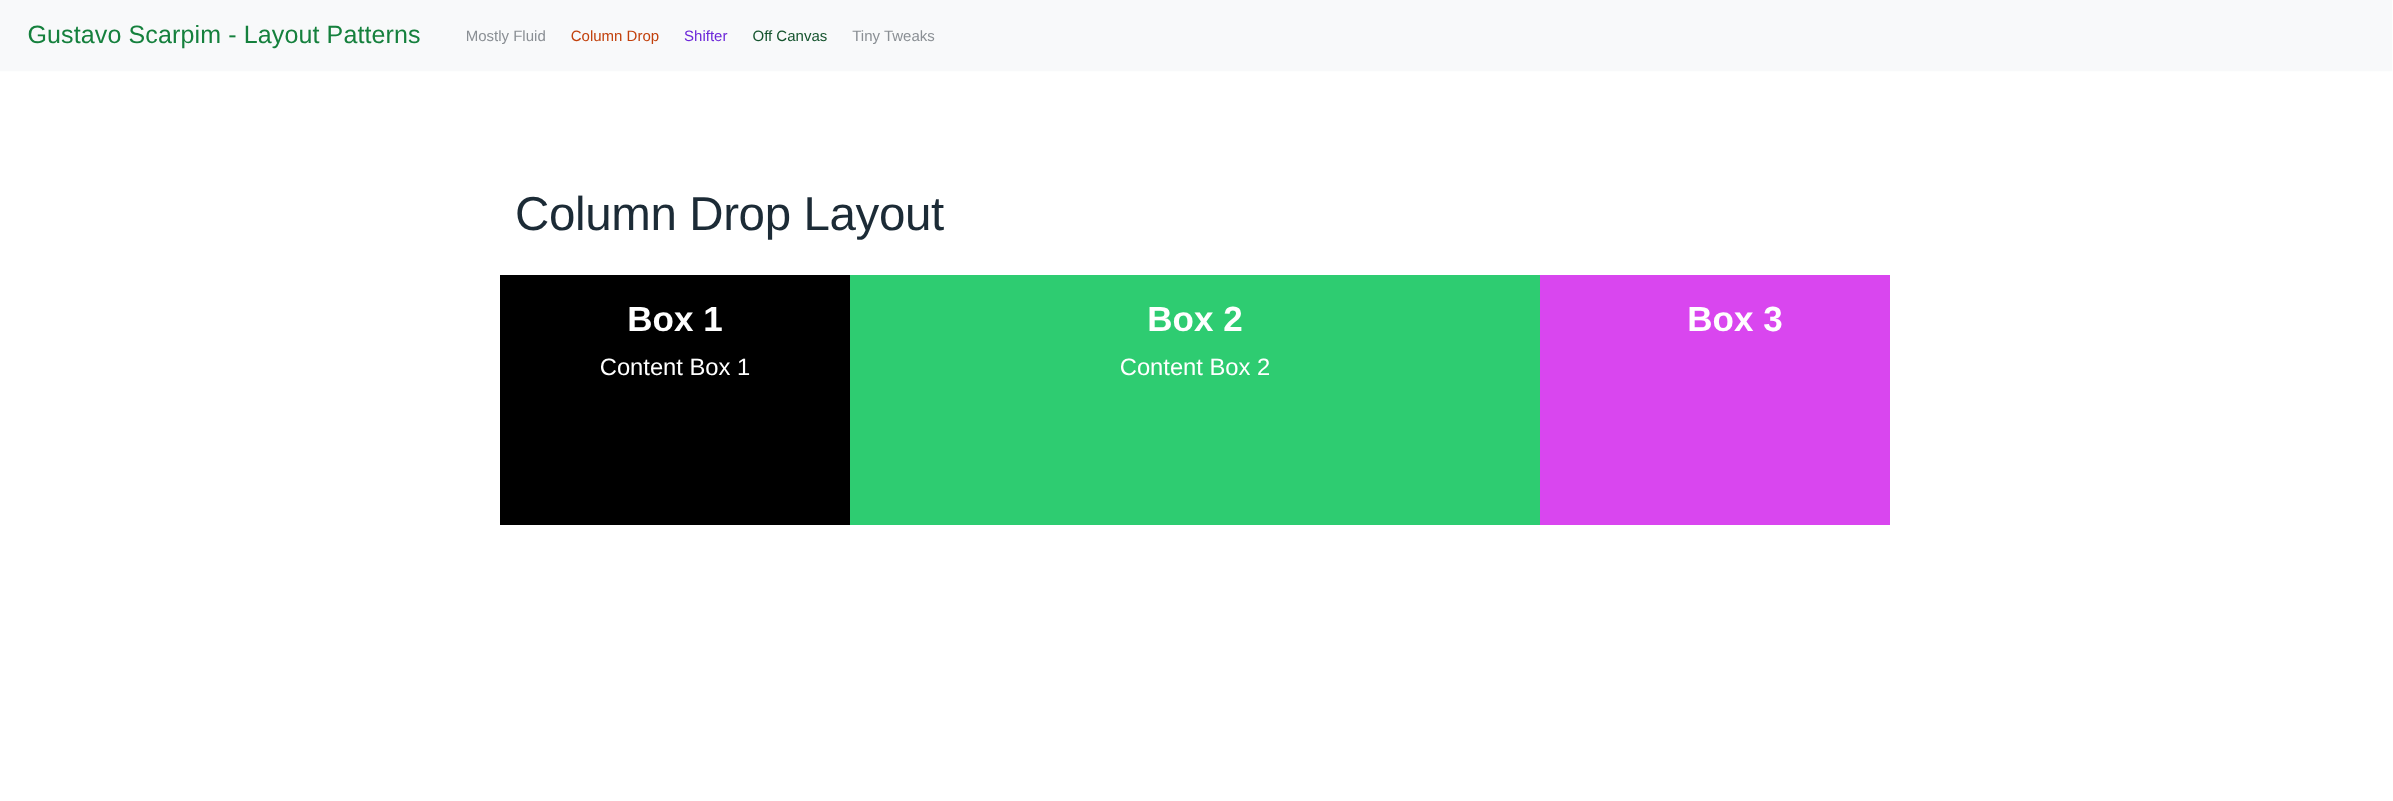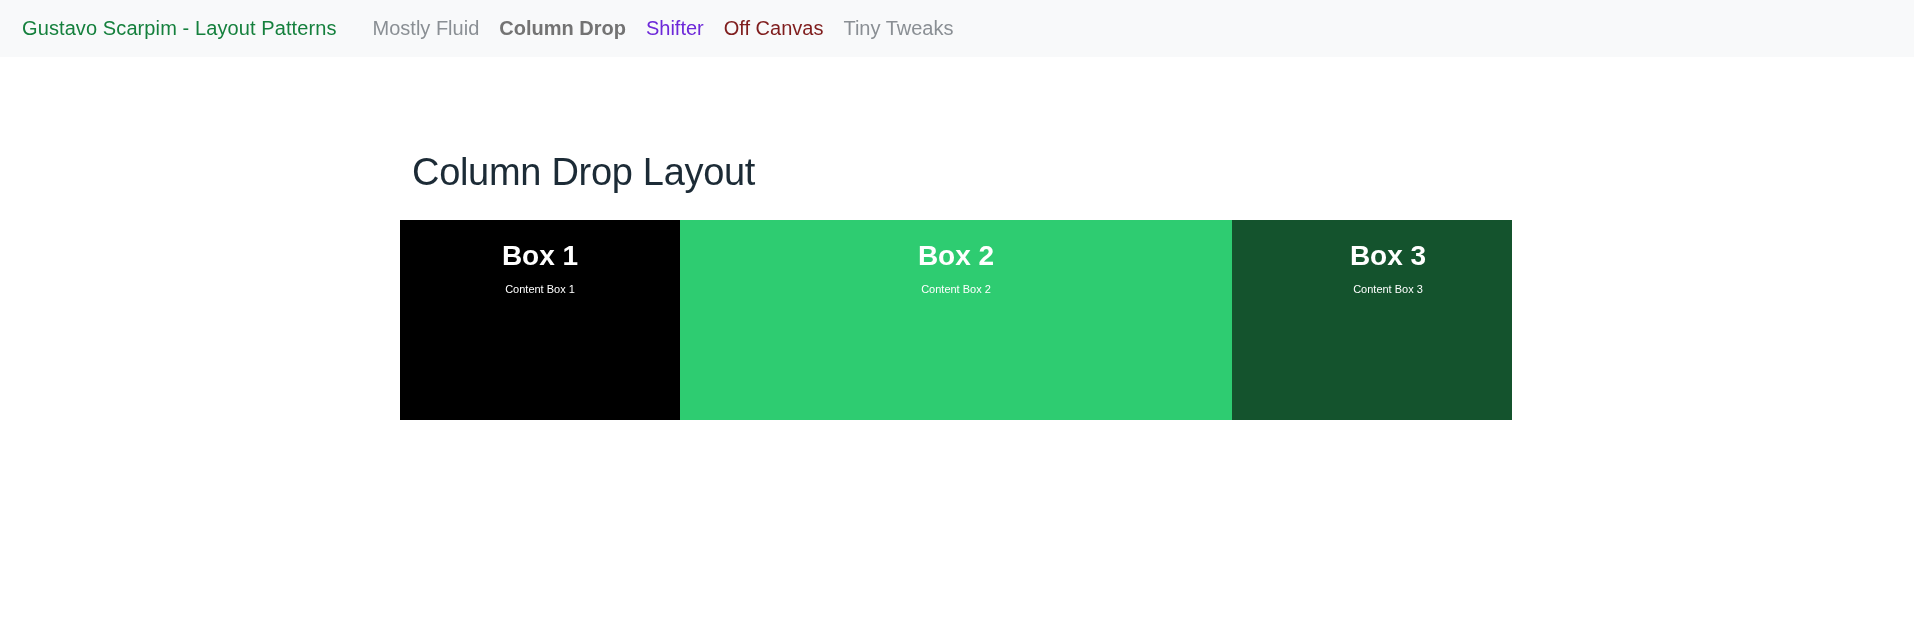--- a/index.html
+++ b/index.html
@@ -32,21 +32,21 @@
     letter-spacing: 0.1px;
     white-space: nowrap;
   }
   .navbar-nav {
     display: flex;
     align-items: center;
     margin-left: 26px;
     gap: 0px;
   }
   .nav-link {
-    font-size: 20px;
+    font-size: 12px;
     color: #8a8f94;
     text-decoration: none;
     padding: 0 10px;
     white-space: nowrap;
     cursor: pointer;
   }
 
   
   .page {
     padding-top: 0;
@@ -85,37 +85,37 @@
   .box-3 { width: 280px; }
 
   .box-title {
     font-size: 28px;
     font-weight: bold;
     line-height: 1.15;
     margin: 0;
     color: #ffffff;
   }
   .box-text {
-    font-size: 11px;
+    font-size: 19px;
     line-height: 1.5;
     margin: 9px 0 0 0;
     color: #ffffff;
   }
 </style>
 </head>
 <body>
 
 <nav class="navbar" style="background: rgb(248, 249, 250);">
   <a class="navbar-brand" style="color: #15803d;">Gustavo Scarpim - Layout Patterns</a>
 
   <div class="navbar-nav">
     <a class="nav-link" style="color: rgb(138, 143, 148);">Mostly Fluid</a>
-    <a class="nav-link" style="color: #737373; font-weight: bold;">Column Drop</a>
+    <a class="nav-link" style="color: #c2410c;">Column Drop</a>
     <a class="nav-link" style="color: #6d28d9;">Shifter</a>
-    <a class="nav-link" style="color: #7f1d1d;">Off Canvas</a>
+    <a class="nav-link" style="color: #14532d;">Off Canvas</a>
     <a class="nav-link" style="color: rgb(138, 143, 148);">Tiny Tweaks</a>
   </div>
 </nav>
 
 <main class="page">
   <div class="content-wrap">
 
     <h1 class="page-title" style="color: rgb(28, 43, 54);">Column Drop Layout</h1>
 
     <section class="column-drop">
@@ -123,20 +123,19 @@
       <div class="box box-1" style="background: #000000;">
         <h2 class="box-title">Box 1</h2>
         <p class="box-text">Content Box 1</p>
       </div>
 
       <div class="box box-2" style="background: rgb(46, 204, 113); text-align: center;">
         <h2 class="box-title">Box 2</h2>
         <p class="box-text">Content Box 2</p>
       </div>
 
-      <div class="box box-3" style="background: #14532d; padding-left: 32px;">
+      <div class="box box-3" style="background: #d946ef; padding-left: 32px;">
         <h2 class="box-title">Box 3</h2>
-        <p class="box-text">Content Box 3</p>
       </div>
 
     </section>
   </div>
 </main>
 
 </body></html>

